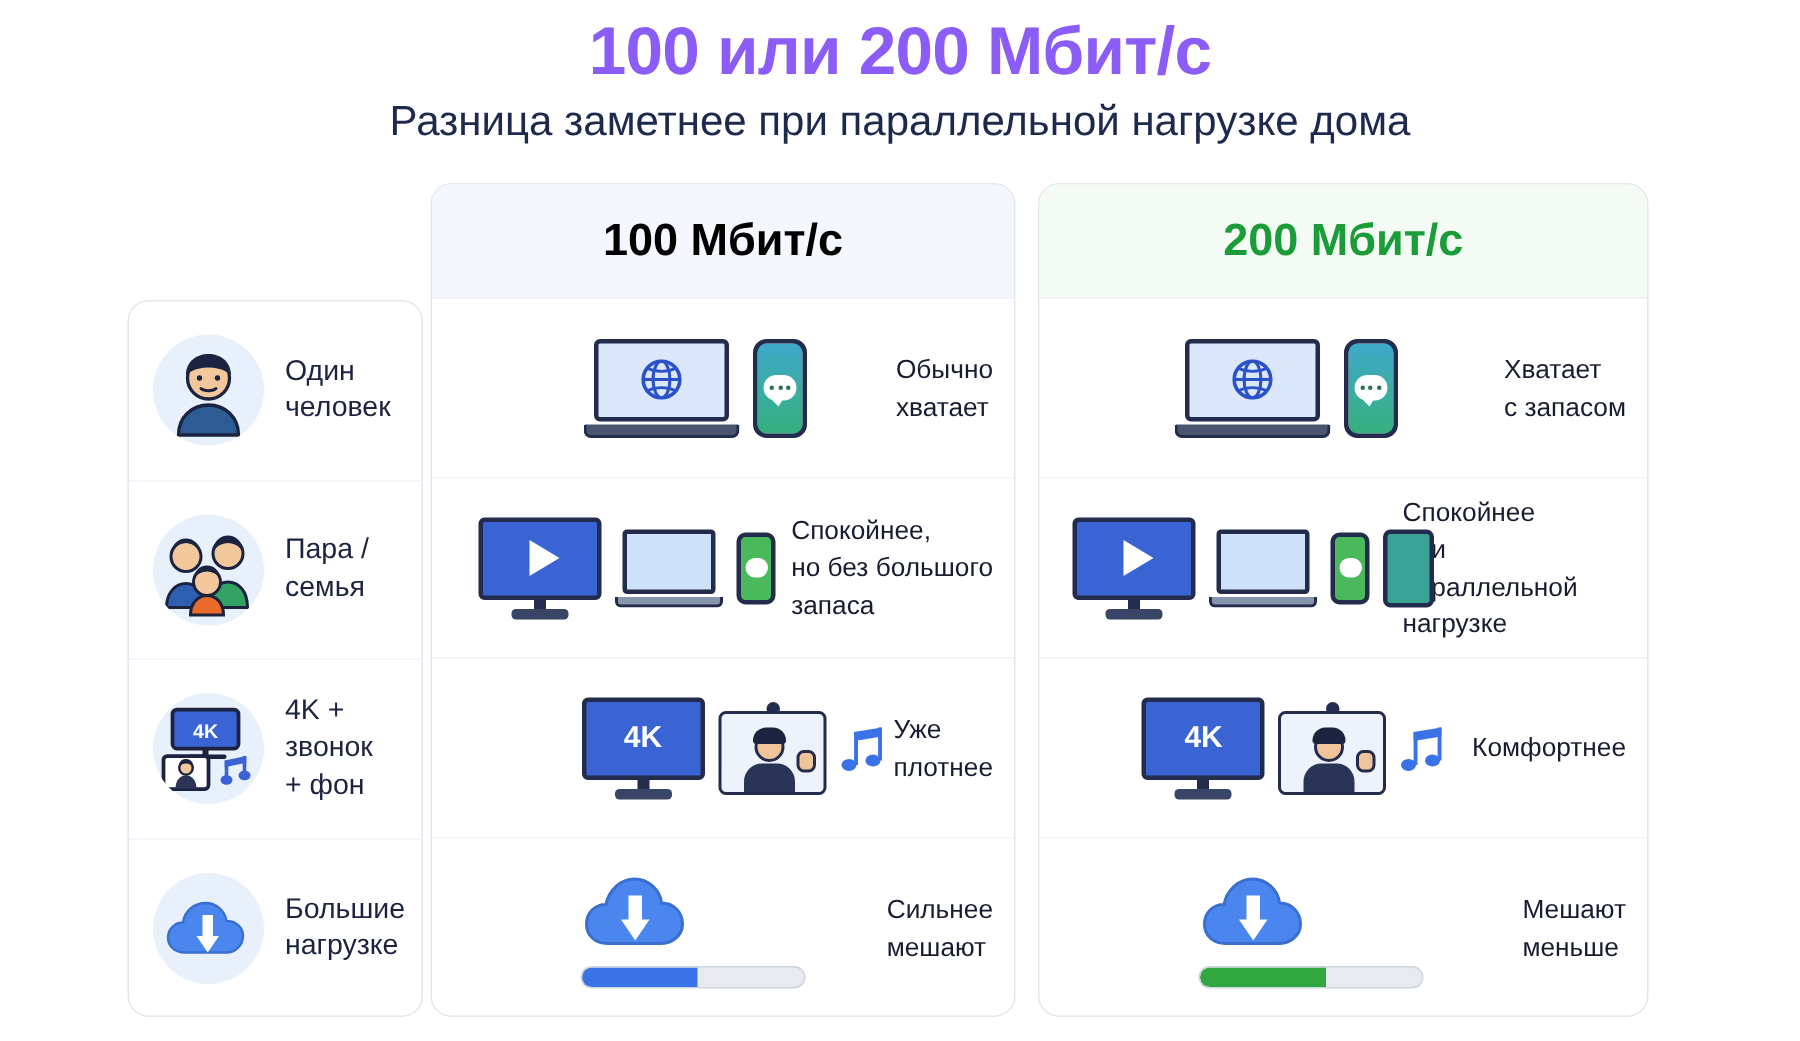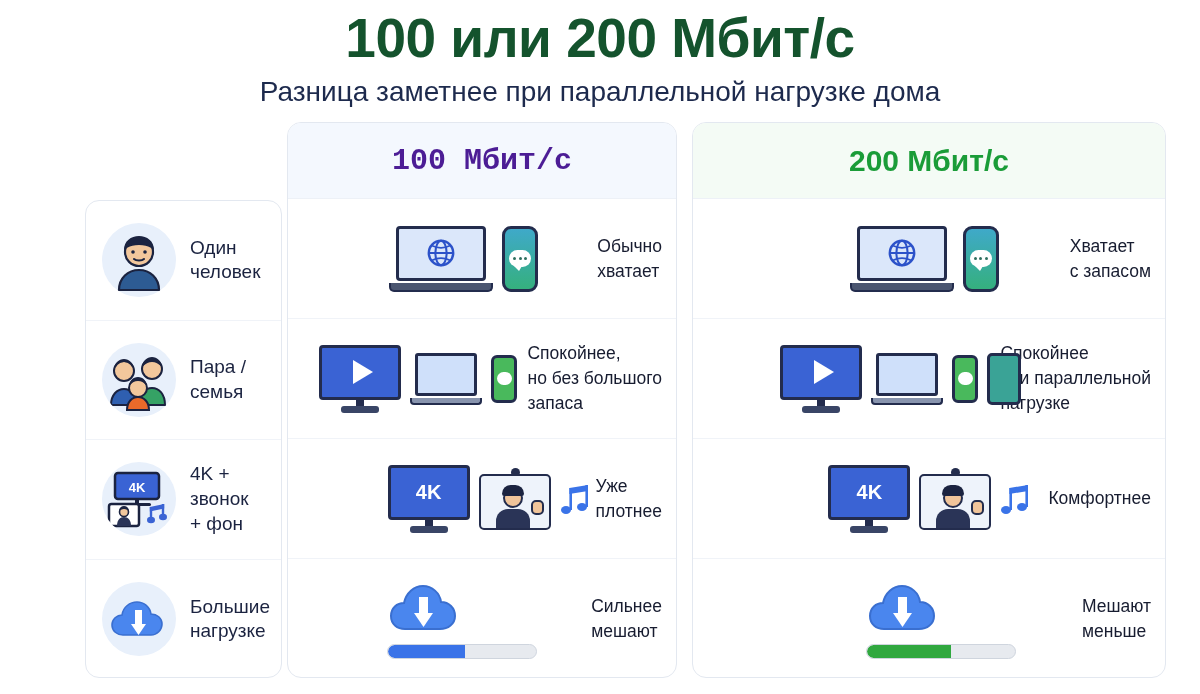--- a/index.html
+++ b/index.html
@@ -7,48 +7,48 @@
     width: 1200px; height: 694px;
     background: #ffffff;
     font-family: "Liberation Sans", "DejaVu Sans", sans-serif;
     overflow: hidden;
   }
   .page { position: relative; width: 1200px; height: 694px; background: #ffffff; }
 
   
   .header { text-align: center; padding-top: 10px; }
   .main-title {
-    font-size: 55px; font-weight: bold; color: #14532d;
+    font-size: 45px; font-weight: bold; color: #8b5cf6;
     letter-spacing: -0.5px; line-height: 1.05; text-align: center;
   }
   .subtitle {
     font-size: 28px; color: #1d2a4d; margin-top: 8px; font-weight: normal;
   }
 
   
   .grid {
     position: absolute; left: 0; top: 122px; width: 1200px; height: 572px;
     display: flex; align-items: flex-start;
   }
   .col-labels { width: 225px; margin-left: 57px; margin-top: 78px; padding-left: 28px; }
   .col-plan { width: 390px; margin-left: 5px; }
-  .col-plan.second { width: 474px; margin-left: 15px; }
+  .col-plan.second { width: 407px; margin-left: 15px; }
 
   .card {
     border: 1.5px solid #e3e8f0; border-radius: 14px; background: #ffffff;
     overflow: hidden;
   }
   .card.labels { height: 478px; }
   .card.plan { height: 556px; }
 
   .plan-head {
     height: 76px; display: flex; align-items: center; justify-content: center;
     font-size: 30px; font-weight: bold; border-bottom: 1.5px solid #edf1f7;
   }
-  .plan-head.blue { background: #f4f8fe; color: #4c1d95; font-family: Liberation Mono, monospace; }
+  .plan-head.blue { background: #f4f8fe; color: #000000; }
   .plan-head.green { background: #f4fbf5; color: #1a9c38; }
 
   .row {
     display: flex; align-items: center;
     border-bottom: 1.5px solid #f0f3f8;
   }
   .row:last-child { border-bottom: none; }
 
   
   .label-row { height: 119.5px; padding-left: 16px; gap: 14px; }

